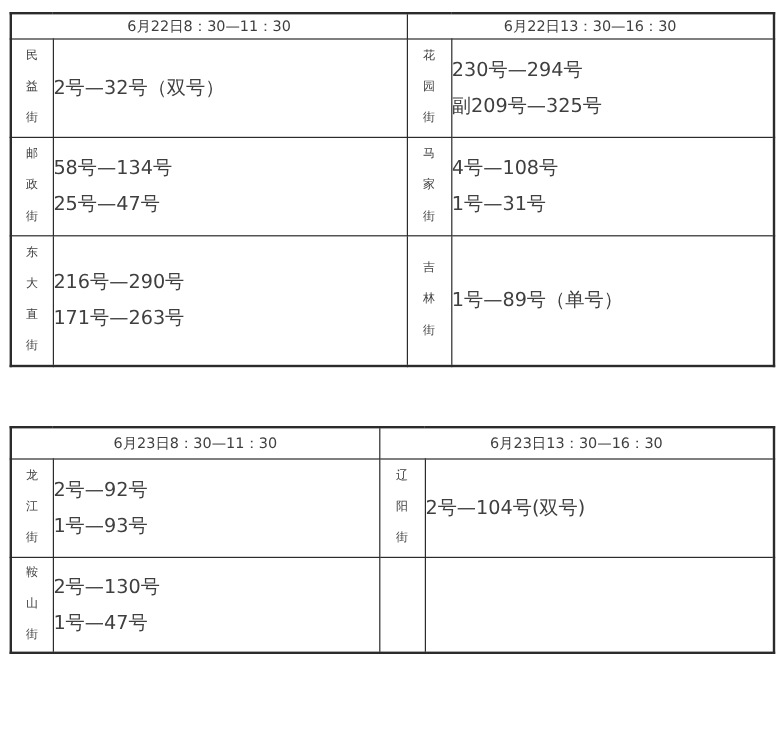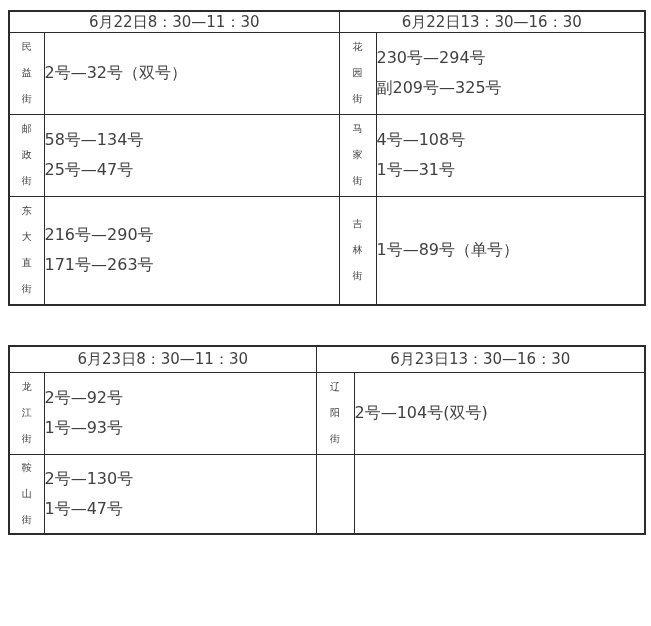--- a/index.html
+++ b/index.html
@@ -24,26 +24,26 @@
     background: #ffffff;
     border: 2px solid #2b2b2b;
     color: #3f3f3f;
   }
   table.sched td {
     border: 1px solid #2b2b2b;
     padding: 0;
     overflow: hidden;
   }
   #table-1 { top: 10px; }
-  #table-2 { top: 345px; }
+  #table-2 { top: 355px; }
 
   td.head {
     text-align: center;
     vertical-align: middle;
-    font-size: 15px;
+    font-size: 12px;
     line-height: 1.2;
     white-space: nowrap;
   }
   td.street {
     text-align: center;
     vertical-align: middle;
   }
   .vtext {
     display: inline-block;
     width: 17px;

